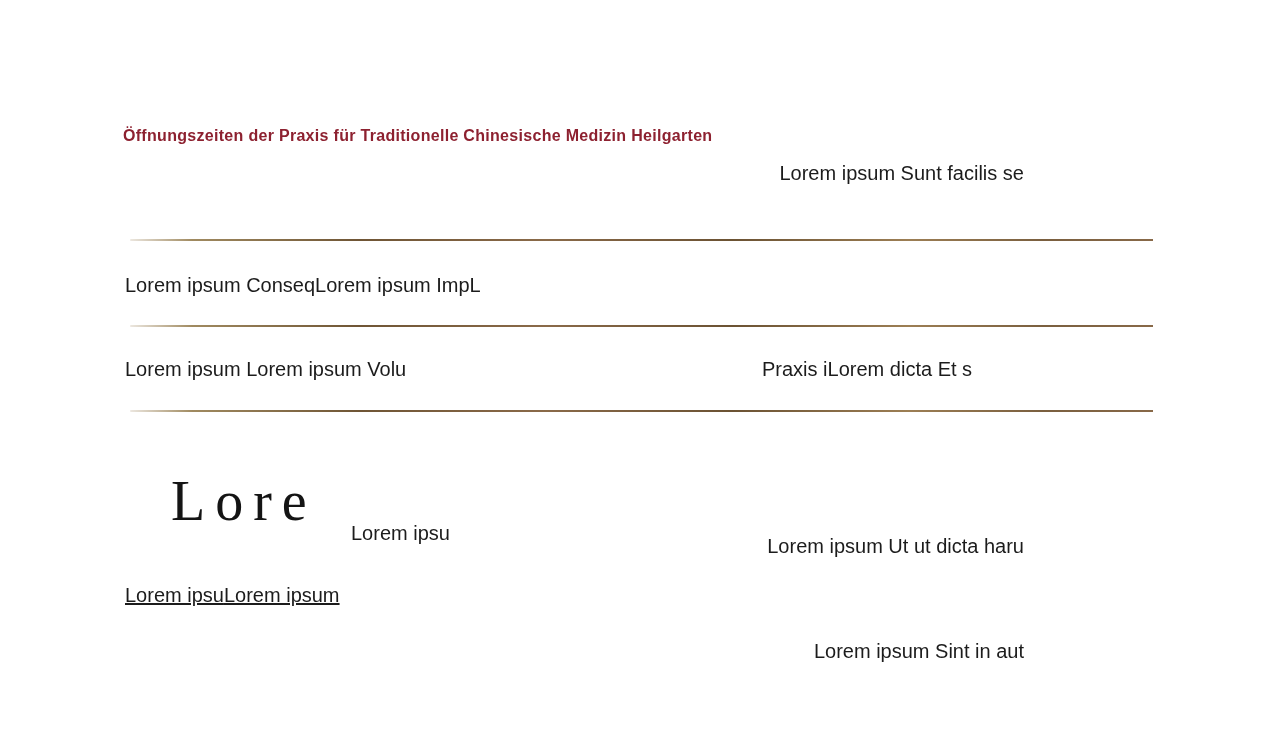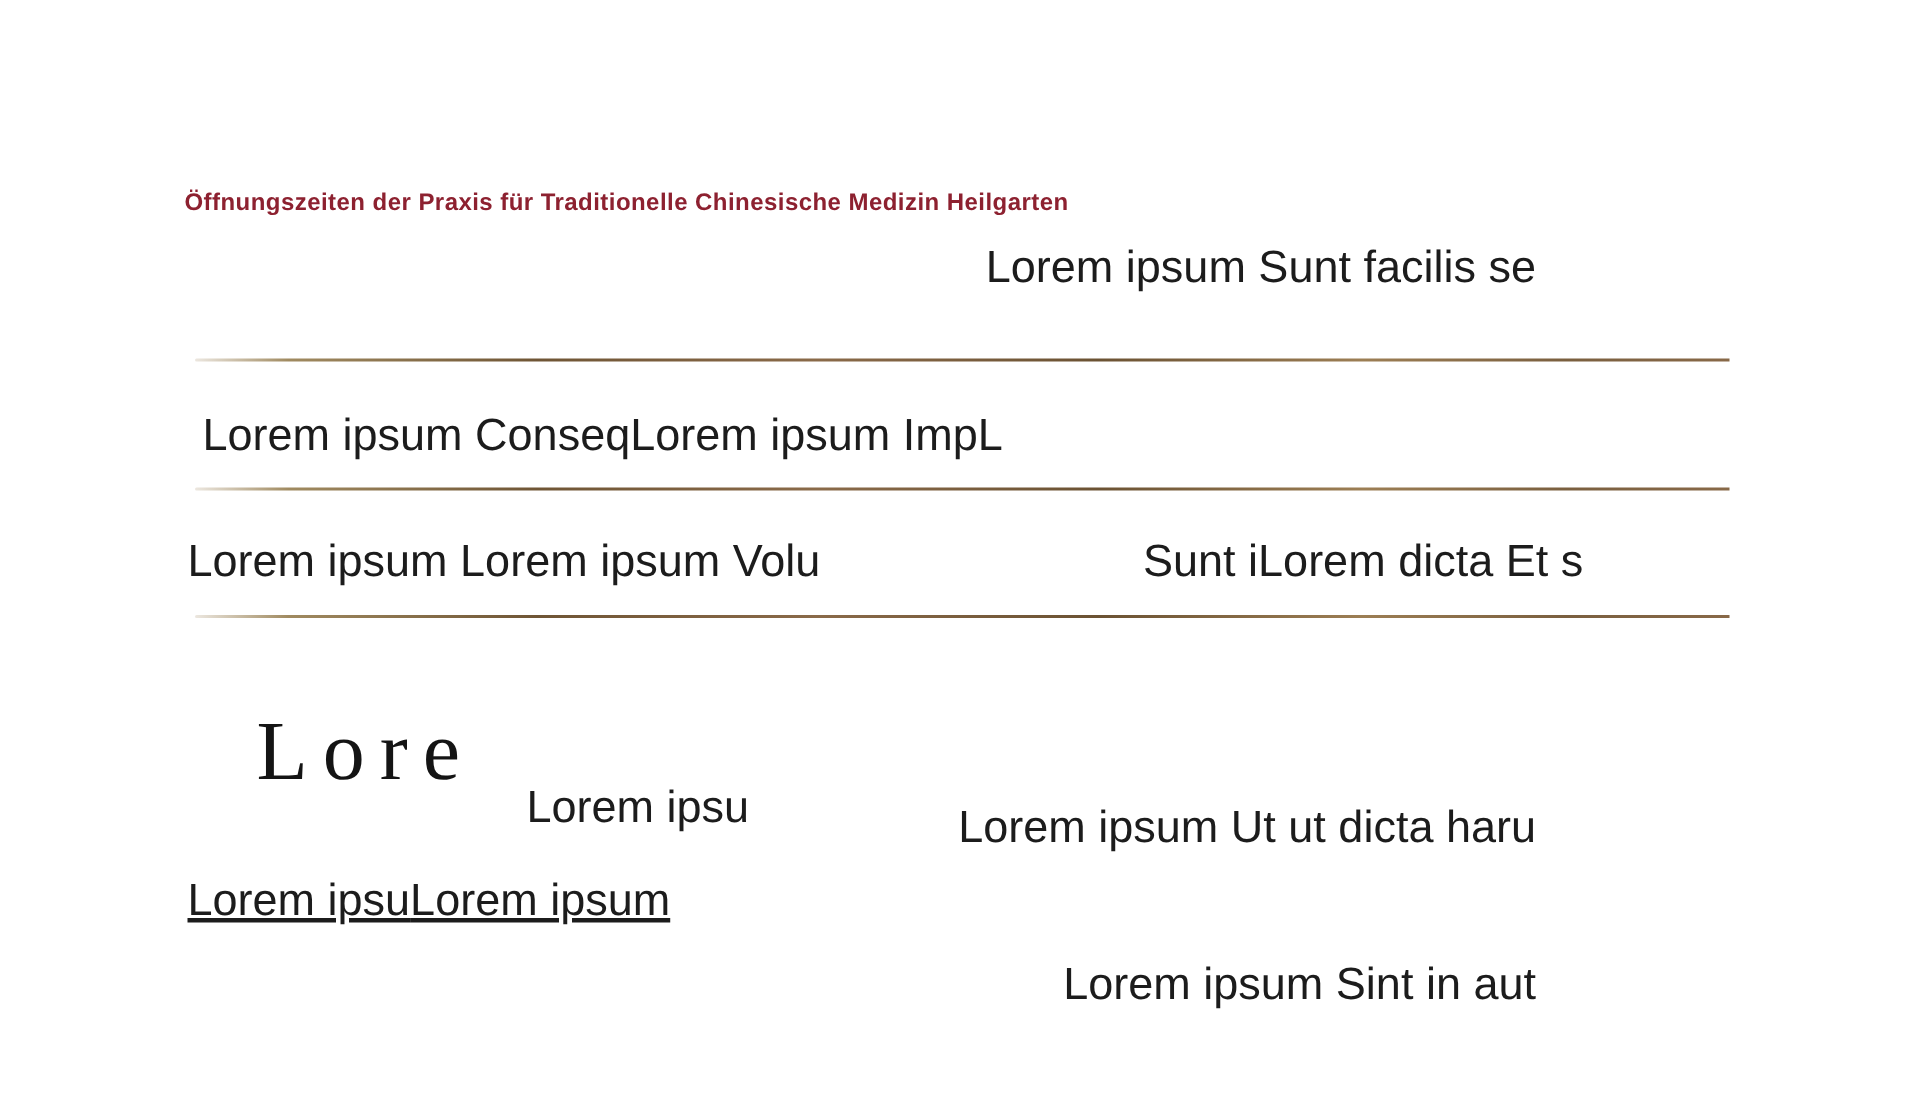--- a/index.html
+++ b/index.html
@@ -6,32 +6,32 @@
   .canvas {
     position: relative;
     width: 1153px;
     height: 735px;
     background: #ffffff;
     overflow: hidden;
     font-family: "Liberation Sans", sans-serif;
     color: #1c1c1c;
   }
   .t { position: absolute; white-space: nowrap; line-height: 1.2; }
-  .body-text { font-size: 30px; color: #1c1c1c; }
+  .body-text { font-size: 20px; color: #1c1c1c; }
 
   .page-title {
     left: 123px; top: 126px;
     font-size: 16px;
     letter-spacing: 0.3px;
     color: #8d2130;
     font-weight: bold;
   }
 
   .slogan      { right: 129px; top: 161px; }
-  .menu-row1   { left: 135px;  top: 273px; text-align: right; }
+  .menu-row1   { left: 125px;  top: 273px; text-align: right; }
   .menu-row2-l { left: 125px;  top: 357px; }
   .menu-row2-r { left: 762px;  top: 357px; }
 
   .divider {
     position: absolute;
     left: 130px;
     width: 1038px;
     height: 2px;
     border-radius: 2px;
     background: linear-gradient(90deg,
@@ -80,21 +80,21 @@
     <a class="plain" href="#">Lorem ipsum Conseq</a><a class="plain" href="#">Lorem ipsum ImpL</a>
   </div>
 
   <div class="divider d2"></div>
 
   <div class="t body-text menu-row2-l">
     <a class="plain" href="#">Lorem ipsum Lorem ipsum Volu</a>
   </div>
 
   <div class="t body-text menu-row2-r">
-    <a class="plain" href="#">Sunt i</a><a class="plain" href="#">Lorem dicta Et s</a>
+    <a class="plain" href="#">Praxis i</a><a class="plain" href="#">Lorem dicta Et s</a>
   </div>
 
   <div class="divider d3"></div>
 
   <div class="t heading-large">Lore</div>
 
   <div class="t body-text heading-sub">Lorem ipsu</div>
 
   <div class="t body-text right1">Lorem ipsum Ut ut dicta haru</div>
 

